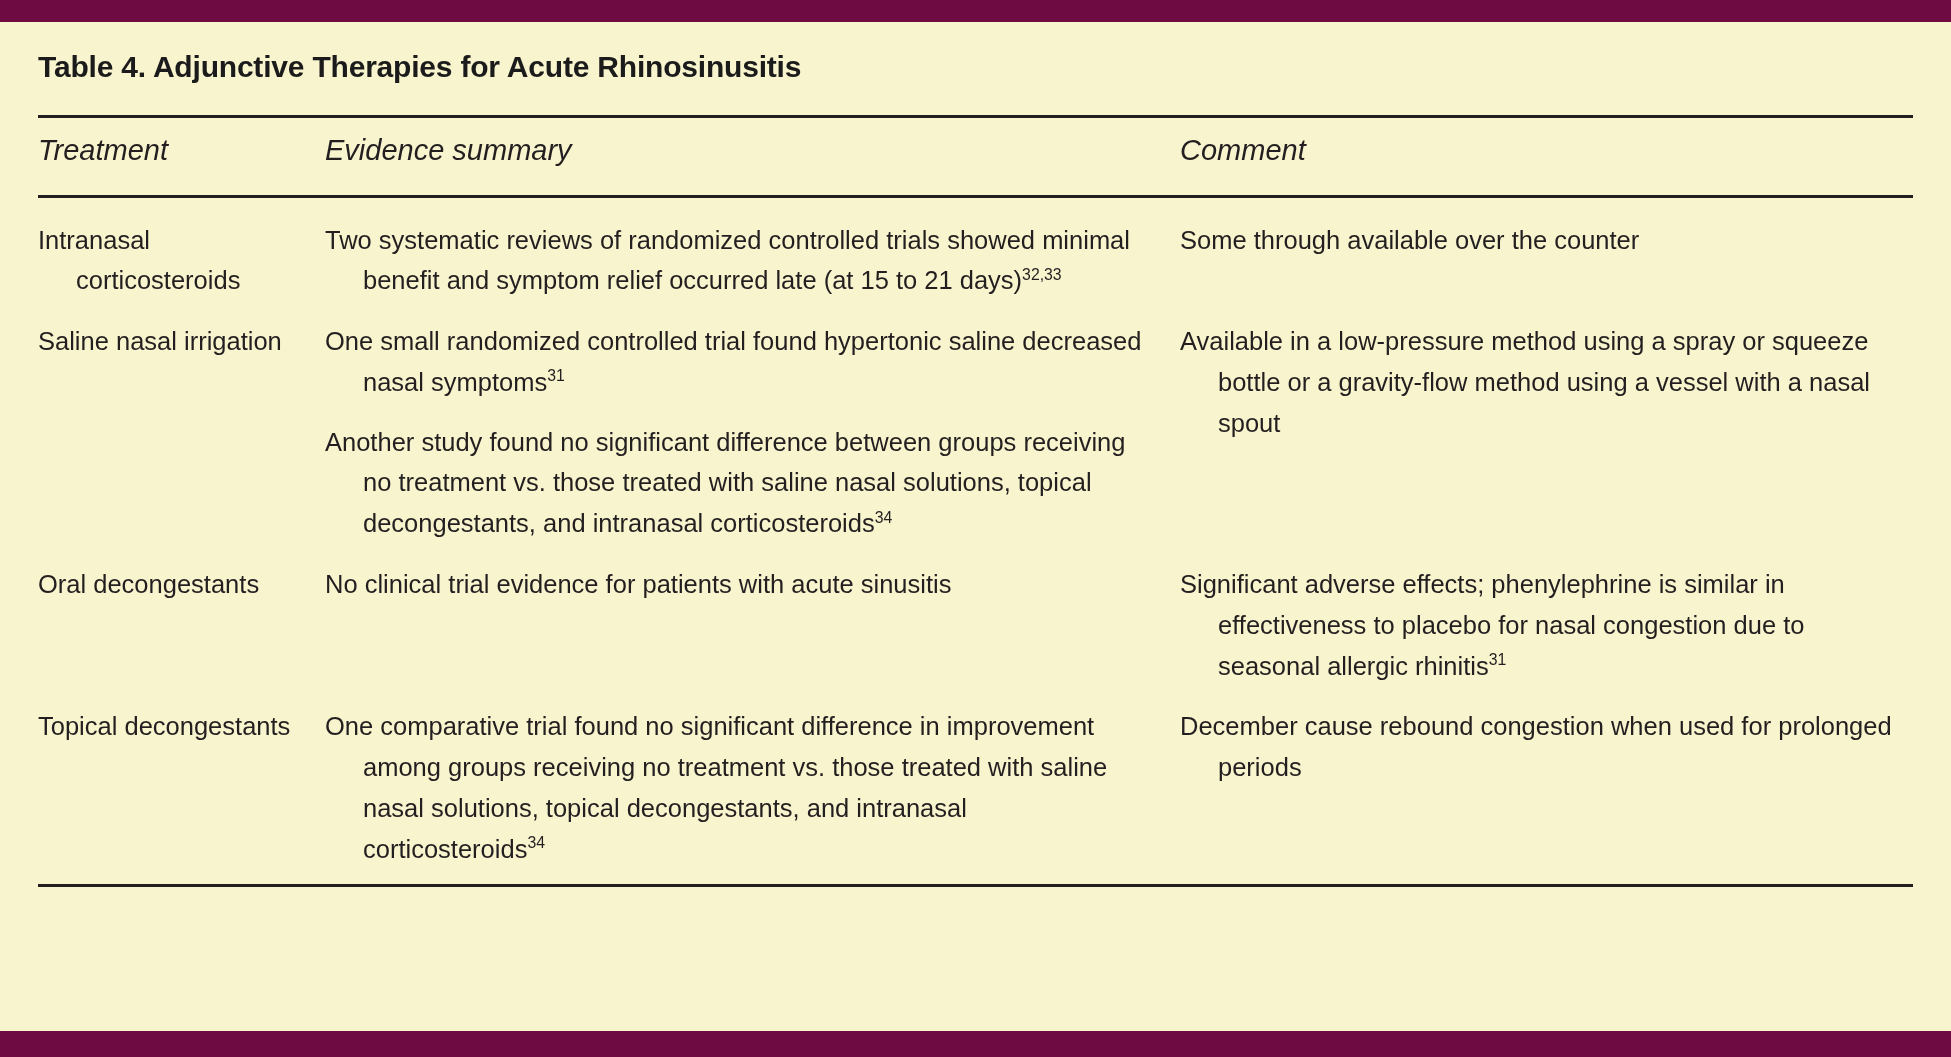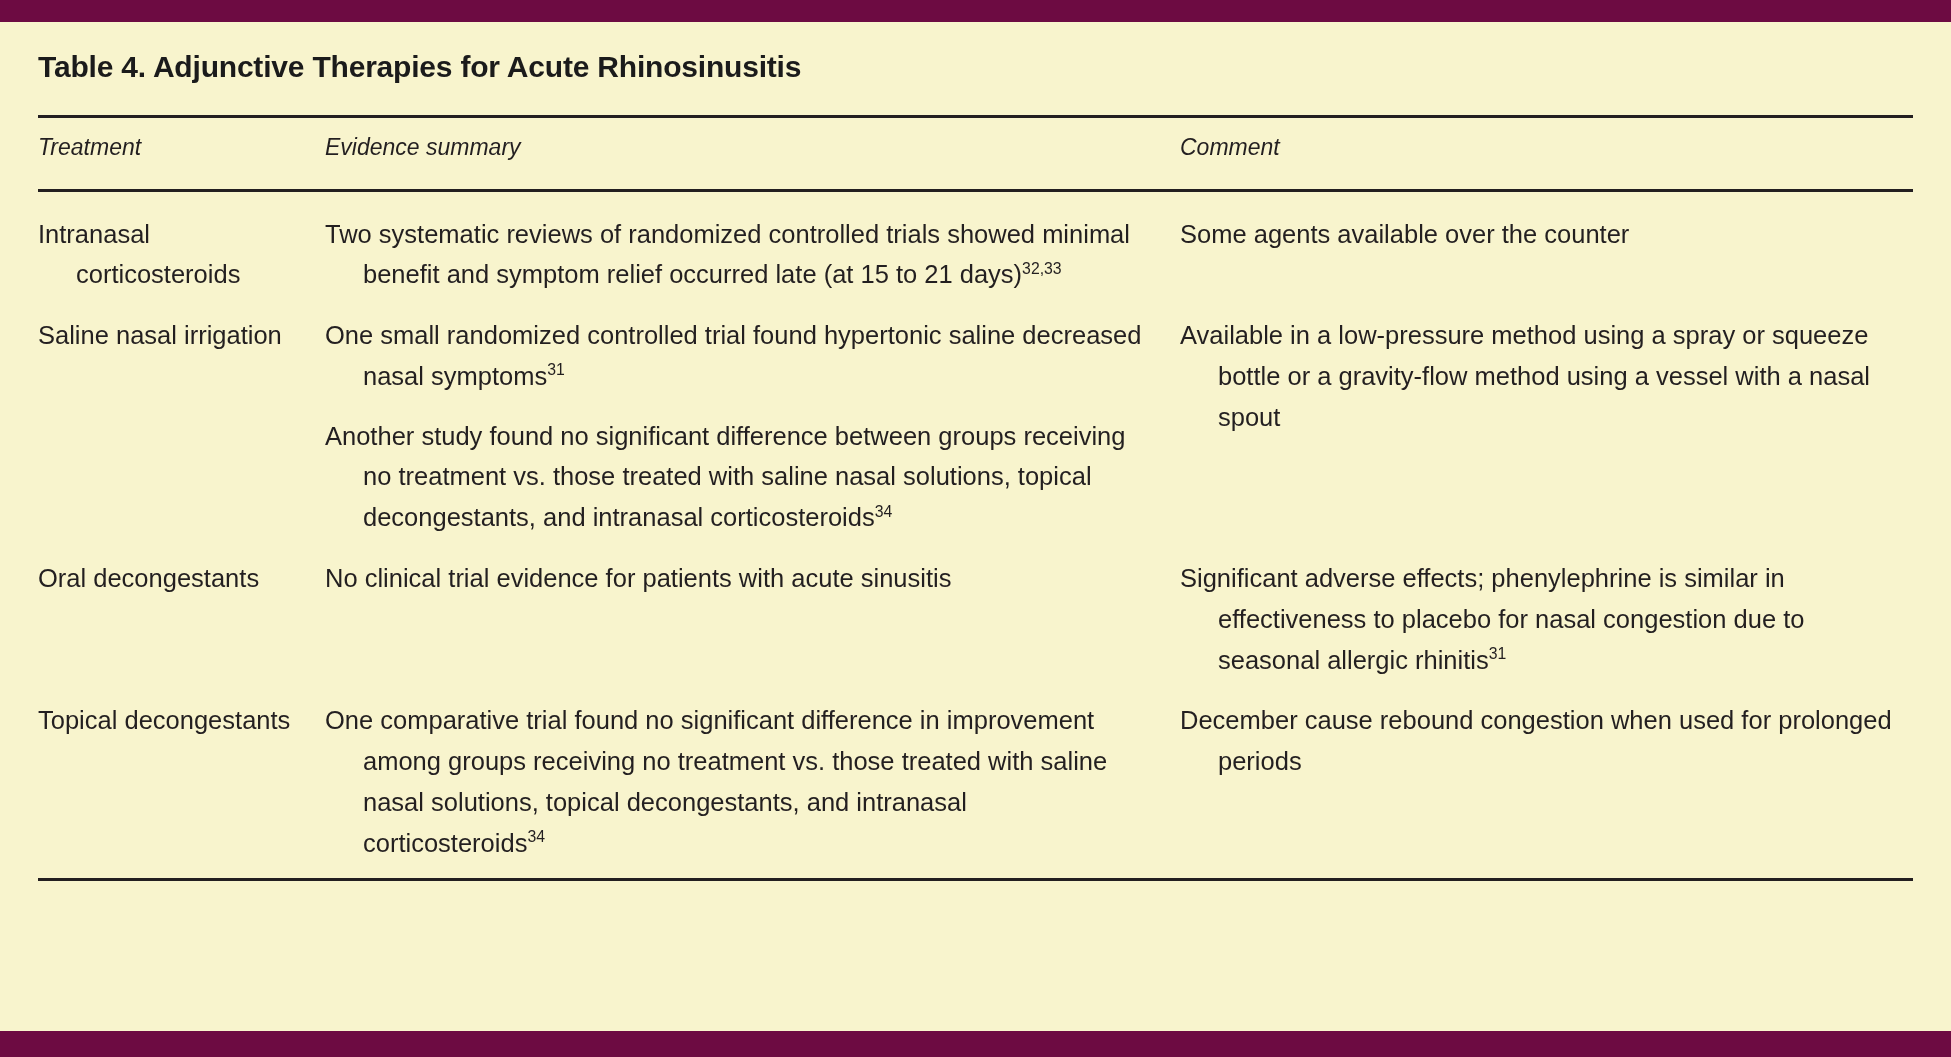--- a/index.html
+++ b/index.html
@@ -57,21 +57,21 @@
     table-layout: fixed;
   }
   table.t4 col.c-treat   { width: 287px; }
   table.t4 col.c-evid    { width: 855px; }
   table.t4 col.c-comment { width: 733px; }
 
   th.colhead {
     text-align: left;
     font-style: italic;
     font-weight: normal;
-    font-size: 23px;
+    font-size: 29px;
     color: #231f20;
     padding: 16px 0 16px 0;
     vertical-align: bottom;
   }
 
   td.cell {
     vertical-align: top;
     font-size: 25.5px;
     line-height: 1.60;
     color: #231f20;
@@ -140,21 +140,21 @@
       </colgroup>
       <tbody id="tbody">
           <tr class="body-row">
             <td class="cell treat">
               <div class="hang">Intranasal corticosteroids</div>
             </td>
             <td class="cell evid">
               <div class="hang">Two systematic reviews of randomized controlled trials showed minimal benefit and symptom relief occurred late (at 15 to 21 days)<sup>32,33</sup></div>
             </td>
             <td class="cell comment">
-              <div class="hang">Some agents available over the counter</div>
+              <div class="hang">Some through available over the counter</div>
             </td>
           </tr>
           <tr class="body-row">
             <td class="cell treat">
               <div class="hang">Saline nasal irrigation</div>
             </td>
             <td class="cell evid">
               <div class="hang">One small randomized controlled trial found hypertonic saline decreased nasal symptoms<sup>31</sup></div>
               <div class="hang">Another study found no significant difference between groups receiving no treatment vs. those treated with saline nasal solutions, topical decongestants, and intranasal corticosteroids<sup>34</sup></div>
             </td>

